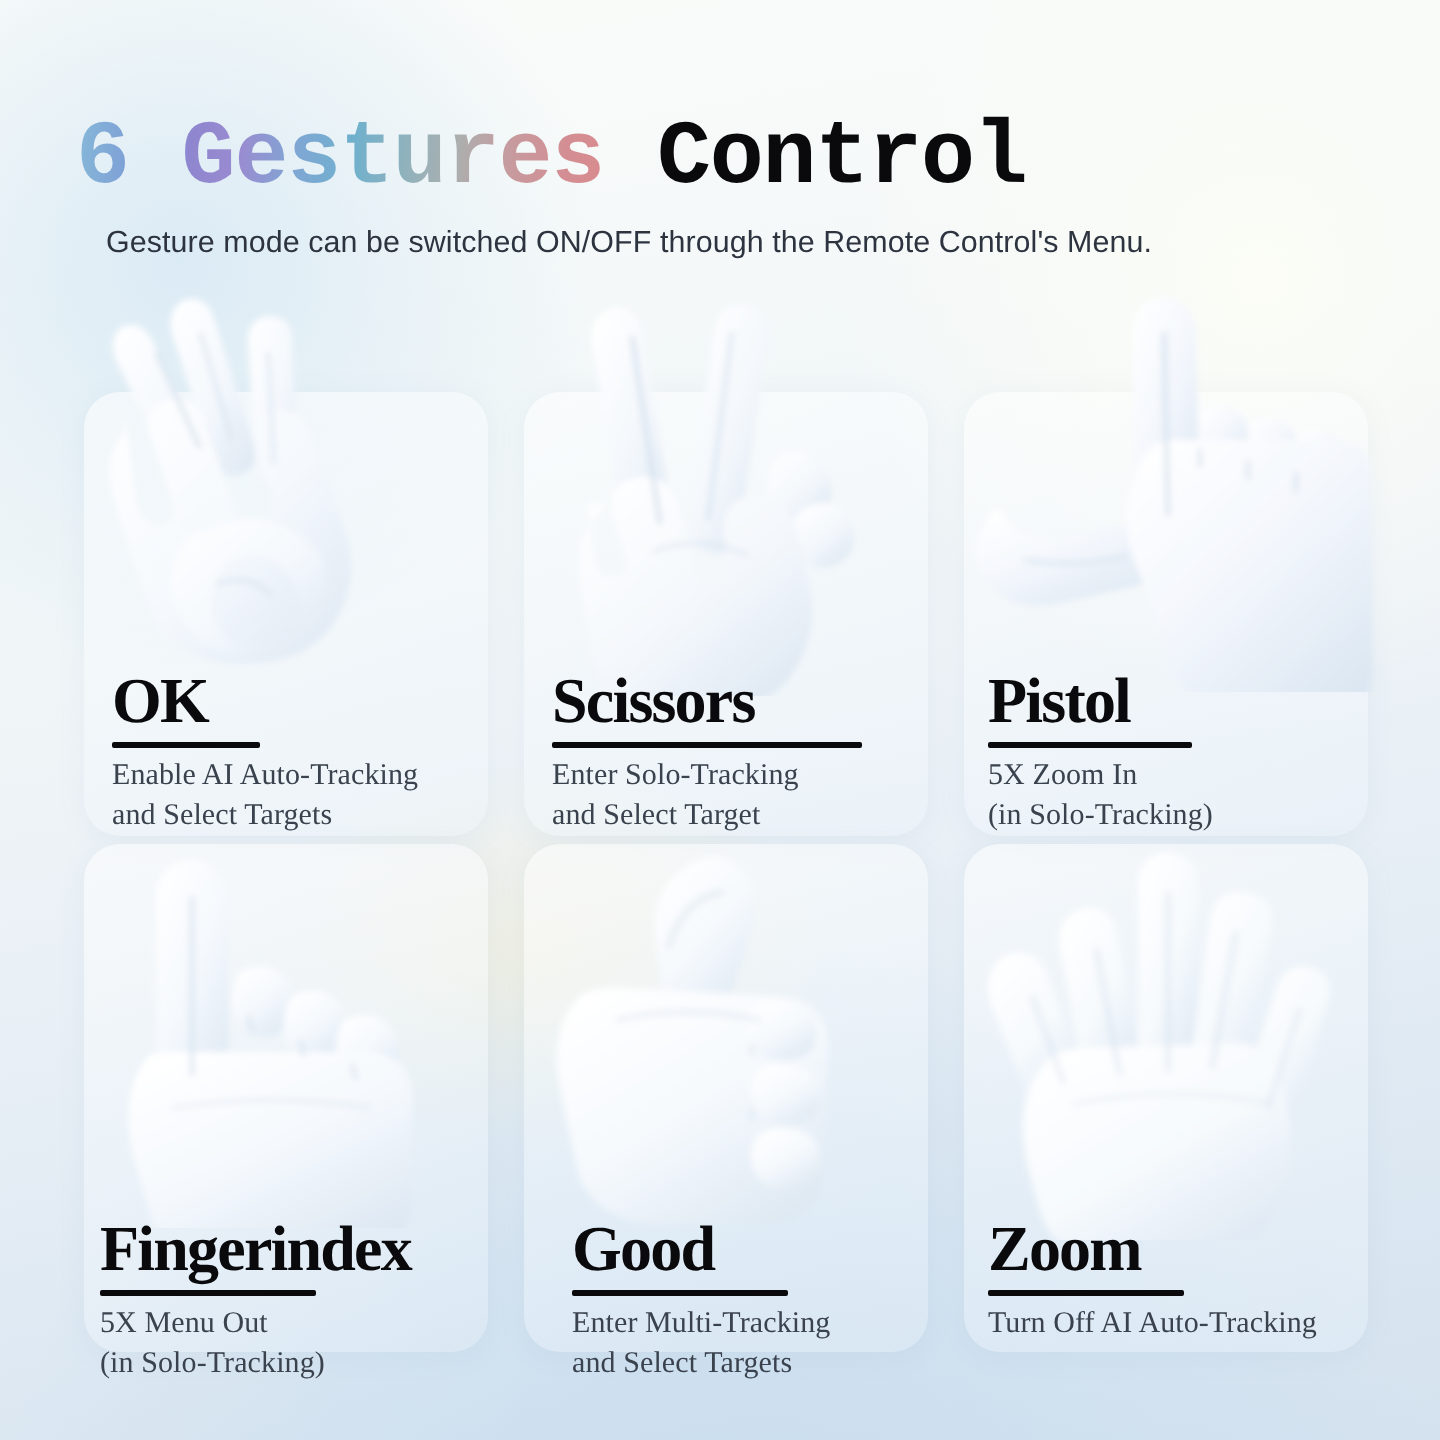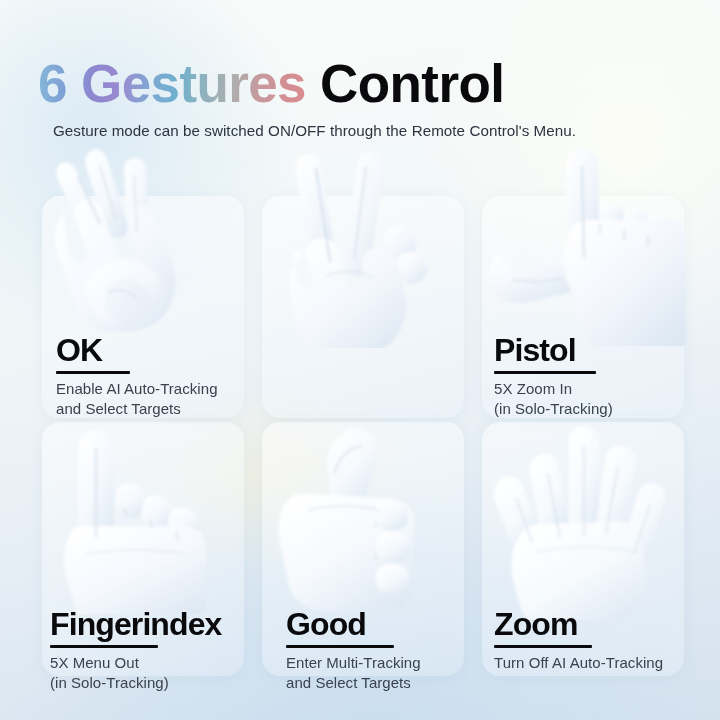--- a/index.html
+++ b/index.html
@@ -64,26 +64,27 @@
   }
 
   
   #header {
     position: absolute;
     left: 38px;
     top: 56px;
     width: 660px;
   }
   #title {
-    font-size: 53px;
+    font-size: 45px;
     font-weight: 900;
     letter-spacing: -0.6px;
     line-height: 1.05;
     white-space: nowrap;
     margin: 0;
+    font-family: Liberation Mono, monospace;
   }
   #title-accent {
     background-image: linear-gradient(95deg,
       #86b9d8 0%,
       #7e9fd6 11%,
       #8e86cf 22%,
       #9a8bd0 31%,
       #7fa7d4 42%,
       #6fb0cd 52%,
       #8fb2bd 62%,
@@ -105,21 +106,21 @@
     color: #2d3440;
     letter-spacing: 0.05px;
     font-weight: 400;
     white-space: nowrap;
   }
 
   
   #grid {
     position: absolute;
     left: 0; top: 0;
-    width: 636px; height: 720px;
+    width: 636px; height: 720px; font-family: Liberation Serif, serif;
   }
 
   .card {
     position: absolute;
     border-radius: 18px;
     background: linear-gradient(160deg,
                   rgba(255,255,255,0.55) 0%,
                   rgba(248,252,255,0.40) 45%,
                   rgba(238,246,253,0.30) 100%);
     box-shadow: 0 2px 14px rgba(120,150,180,0.08);
@@ -253,20 +254,26 @@
 
           <path d="M42 104 q-18 14 -14 42 l6 34 q6 28 40 30 q46 3 62 -24 q12 -20 6 -44 l-6 -26 q-6 -20 -24 -16 q-14 4 -12 20
                    l2 16 q1 8 -7 9 q-8 1 -10 -8 l-8 -32 q-5 -18 -22 -14 q-14 4 -10 20 l6 20 q2 8 -6 9 q-8 1 -10 -8 l-3 -28 z" fill="url(#h2a)"></path>
 
           <path d="M54 20 l14 94" stroke="#c6d5e6" stroke-width="2.6" fill="none" opacity="0.55"></path>
           <path d="M104 18 l-12 94" stroke="#c6d5e6" stroke-width="2.4" fill="none" opacity="0.45"></path>
           <path d="M64 128 q26 -10 48 2" stroke="#cdd9e8" stroke-width="2" fill="none" opacity="0.4"></path>
         </g>
       </svg>
     </div>
+    <div class="caption" style="left:276px; top:334px; width:190px;">
+      <div class="g-name">Scissors</div>
+      <div class="g-rule" style="width:155px;"></div>
+      <p class="g-desc">Enter Solo-Tracking
+and Select Target</p>
+    </div>
 
     <div class="card" style="left:482px; top:196px; width:202px; height:222px;">
       <div class="card-inner"></div>
     </div>
     <div class="hand" style="left:482px; top:146px; width:215px; height:200px;">
       <svg viewBox="0 0 215 200" width="215" height="200" aria-hidden="true">
         <defs>
           <linearGradient id="h3a" x1="0.1" y1="0" x2="0.9" y2="1">
             <stop offset="0%" stop-color="#ffffff"></stop>
             <stop offset="50%" stop-color="#f2f6fc"></stop>

